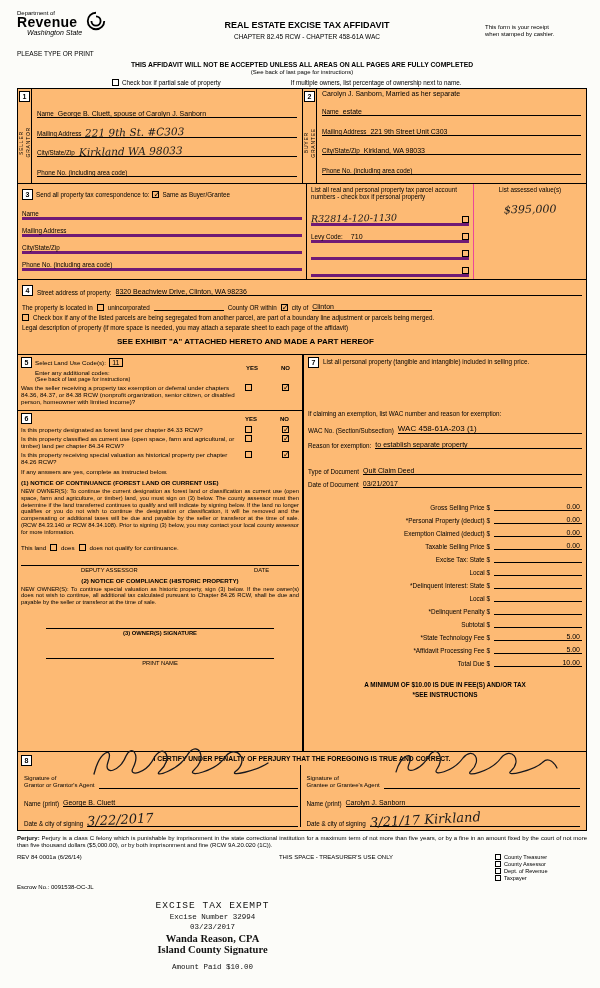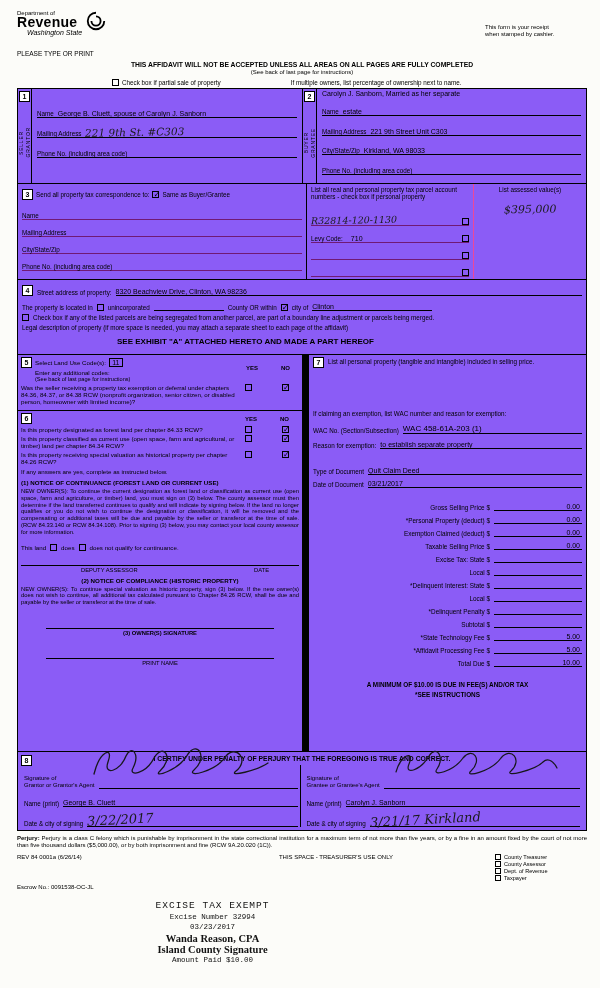--- a/index.html
+++ b/index.html
@@ -22,54 +22,54 @@
 .main-title{font-size:9px;font-weight:bold}
 .chapter{font-size:6.5px;margin-top:3px}
 .receipt{position:absolute;right:2px;top:14px;font-size:6px;width:100px;line-height:7px}
 .type-print{font-size:6.5px;margin-top:-8px}
 .warn{text-align:center;font-size:6.8px;font-weight:bold;margin-top:4px}
 .warn-sub{text-align:center;font-size:6px;margin-top:1px}
 .pre-row{display:flex;font-size:6.3px;margin:4px 0 3px;align-items:center}
 .pre-row .lft{margin-left:95px;display:flex;gap:3px;align-items:center}
 .pre-row .rgt{margin-left:70px}
 
-.sec{border:1px solid #000;margin-top:-1px;position:relative;background:#8b5cf6}
+.sec{border:1px solid #000;margin-top:-1px;position:relative;background:#fdba74}
 .row-ab{display:flex;height:96px}
 .party{flex:1 1 50%;display:flex;min-width:0}
 .party+.party{border-left:1px solid #000}
 .pside{width:14px;border-right:1px solid #000;display:flex;flex-direction:column;align-items:center;padding-top:2px}
 .vwrap{display:flex;flex:1;justify-content:center;align-items:center;gap:1px}
 .vword{writing-mode:vertical-rl;transform:rotate(180deg);font-size:5px;letter-spacing:.8px}
 .pfields{flex:1;padding:1px 5px 2px;display:flex;flex-direction:column;font-size:6.3px;min-width:0}
 .frow{display:flex;align-items:flex-end;gap:4px;border-bottom:1px solid #000}
 .h28{height:28px}.h20{height:20px}.h19{height:19px}.h16{height:16px}
 .hand-sm{font-size:10.5px}
 .overflow-line{font-size:7px;height:10px}
 
 .box3{display:flex;height:97px;font-size:6.3px}
 .b3l{width:288px;padding:2px 4px;display:flex;flex-direction:column}
 .b3m{width:167px;border-left:1px solid #000;padding:2px 4px;display:flex;flex-direction:column}
 .b3r{flex:1;border-left:1px solid #ec4899;padding:2px 16px;text-align:center}
 .b3head{display:flex;gap:3px;align-items:center;height:17px}
-.prow{display:flex;align-items:flex-end;gap:8px;border-bottom:1px solid #701a75;height:17px}
+.prow{display:flex;align-items:flex-end;gap:8px;border-bottom:3px solid #701a75;height:17px}
 .hand-parcel{font-size:9.5px;flex:1}
 
 .box4{padding:2px 4px 0;height:76px;font-size:6.3px}
 .r1{display:flex;gap:4px;align-items:flex-end;height:14px}
 .r2{display:flex;gap:4px;align-items:flex-end;height:14px;margin-top:1px}
 .r3{display:flex;gap:4px;align-items:center;height:12px}
 .r4{height:11px;margin-top:1px}
 .exhibit{font-size:8px;font-weight:bold;margin:2px 0 0 95px}
 .blank60{width:70px;border-bottom:1px solid #000;height:8px}
 
 .rowd{display:flex;height:398px}
 .cl{width:284px;display:flex;flex-direction:column}
 .box5{height:56px;border-bottom:1px solid #000;padding:2px 3px;font-size:6.2px;position:relative}
 .box6{flex:1;padding:2px 3px;font-size:6.2px;display:flex;flex-direction:column}
-.cr{flex:1;border-left:7px solid #000000;padding:2px 4px;font-size:6.3px;display:flex;flex-direction:column;min-width:0}
+.cr{flex:1;border-left:2px solid #000000;padding:2px 4px;font-size:6.3px;display:flex;flex-direction:column;min-width:0}
 .b5row1{display:flex;gap:3px;align-items:center}
 .codebox{display:inline-block;min-width:14px;border:1px solid #000;font-size:7px;text-align:center;padding:0 1px}
 .b5sub{margin-left:14px;margin-top:1px}.b5sub2{margin-left:14px;font-size:5.6px}
 .ynhead{position:absolute;right:12px;top:10px;display:flex;width:44px;justify-content:space-between;font-size:6px;font-weight:bold}
 .qrow{display:flex;margin-top:2px}
 .qtext{flex:1;line-height:7px}
 .qcbs{width:44px;margin-right:10px;margin-left:4px;display:flex;justify-content:space-between;flex:none;align-self:flex-start}
 .b6head{display:flex;align-items:center}
 .ynhead2{margin-left:auto;width:44px;margin-right:10px;display:flex;justify-content:space-between;font-size:6px;font-weight:bold}
 .instr{margin-top:3px}
@@ -112,38 +112,42 @@
 .copies{width:92px;display:flex;flex-direction:column;gap:1px;font-size:5.6px}
 .copyrow{display:flex;gap:3px;align-items:center}
 .cbs{width:6px;height:6px;border:1px solid #000;flex:none;font-size:6px;line-height:5px;text-align:center}
 .escrow{font-size:6px;margin-top:3px}
 
 .stamp{margin-top:10px;margin-left:88px;width:215px;text-align:center;color:#121212}
 .st-mono{font-family:"Liberation Mono",monospace}
 .st1{font-size:9.5px;font-weight:normal;letter-spacing:1px}
 .st2{font-size:7.5px;margin-top:2px}
 .st4{font-family:"Liberation Serif",serif;font-size:10.5px;font-weight:bold;margin-top:2px}
-.st6{font-size:7.5px;margin-top:1px}
+.st6{font-size:7.5px;margin-top:8px}
 </style>
 </head>
 <body>
 
 <div class="page">
 
   <div class="hdr">
     <div class="logo">
       <div>
         <div class="dept-small">Department of</div>
         <div class="dept-big">Revenue</div>
         <div class="dept-state">Washington State</div>
       </div>
       <svg width="22" height="22" viewBox="0 0 24 24">
         <path d="M12 3 a9 9 0 1 0 9 9" fill="none" stroke="#000" stroke-width="2"></path>
         <path d="M12 7 a5 5 0 1 1 -5 5" fill="none" stroke="#000" stroke-width="2"></path>
       </svg>
+    </div>
+    <div class="title-wrap">
+      <div class="main-title">REAL ESTATE EXCISE TAX AFFIDAVIT</div>
+      <div class="chapter">CHAPTER 82.45 RCW - CHAPTER 458-61A WAC</div>
     </div>
     <div class="receipt">
       <div>This form is your receipt</div>
       <div>when stamped by cashier.</div>
     </div>
   </div>
   <div class="type-print">PLEASE TYPE OR PRINT</div>
   <div class="warn">THIS AFFIDAVIT WILL NOT BE ACCEPTED UNLESS ALL AREAS ON ALL PAGES ARE FULLY COMPLETED</div>
   <div class="warn-sub">(See back of last page for instructions)</div>
   <div class="pre-row">
@@ -164,20 +168,24 @@
         </span>
       </div>
       <div class="pfields">
         <div class="frow h28">
           <span>Name</span>
           <span class="typed fill">George B. Cluett, spouse of Carolyn J. Sanborn</span>
         </div>
         <div class="frow h20">
           <span>Mailing Address</span>
           <span class="hand hand-sm fill">221 9th St. #C303</span>
+        </div>
+        <div class="frow h19">
+          <span>City/State/Zip</span>
+          <span class="hand hand-sm fill">Kirkland WA 98033</span>
         </div>
         <div class="frow h20">
           <span>Phone No. (including area code)</span>
           <span class="fill"></span>
         </div>
       </div>
     </div>
     <div class="party">
       <div class="pside">
         <span class="num">2</span>

